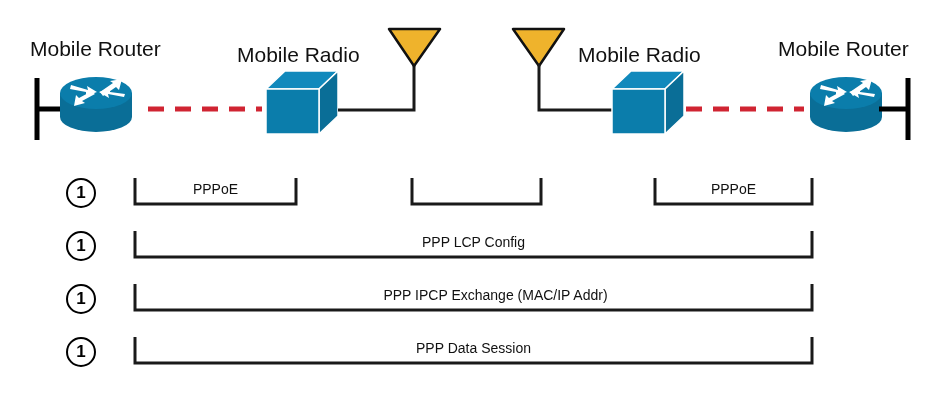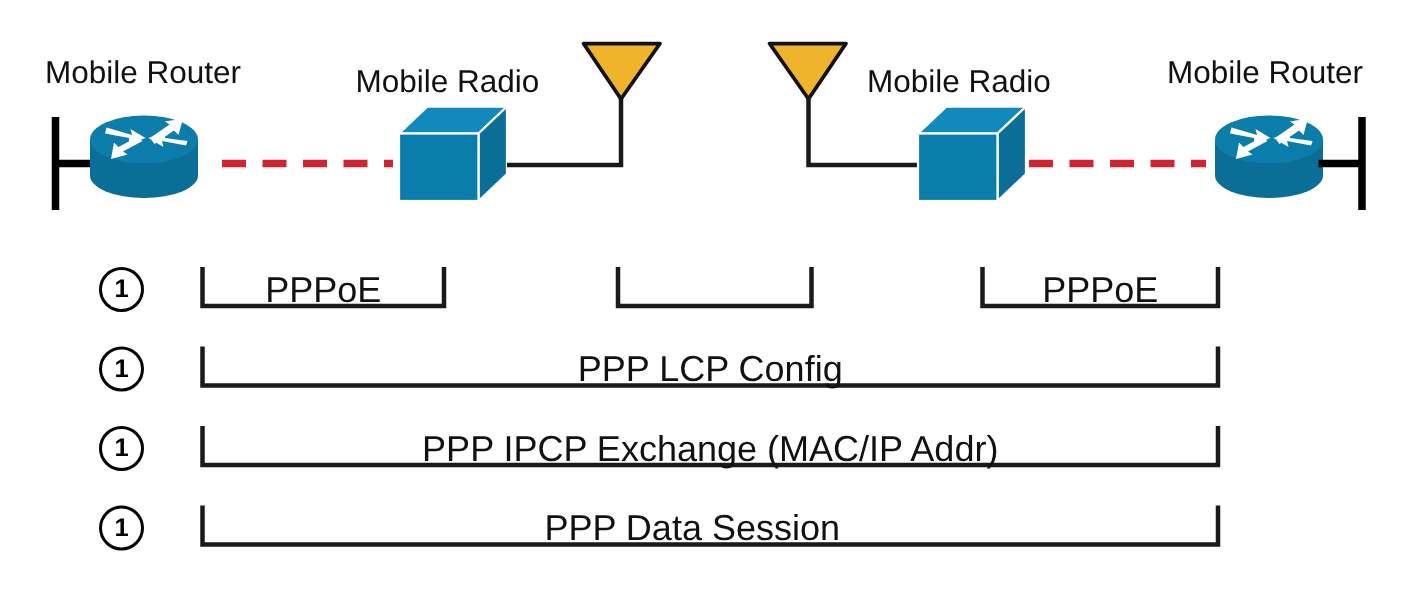--- a/index.html
+++ b/index.html
@@ -51,21 +51,21 @@
     align-items: center;
     justify-content: center;
     font-size: 17px;
     font-weight: bold;
     font-family: "Liberation Sans", sans-serif;
     color: #000000;
     background: #ffffff;
   }
   .span-label {
     position: absolute;
-    font-size: 24px;
+    font-size: 14px;
     line-height: 1;
     color: #111111;
     white-space: nowrap;
     text-align: center;
     font-family: "Liberation Sans", sans-serif;
   }
 </style>
 </head>
 <body>
 
@@ -183,22 +183,22 @@
 
   <div class="seq-row" style="top:231px;">
     <div class="step-circle" style="top:0px;">1</div>
 
     <div class="span-label" style="left:135px; top:4px; width:677px;">PPP LCP Config</div>
   </div>
 
   <div class="seq-row" style="top:284px;">
     <div class="step-circle" style="top:0px;">1</div>
 
-    <div class="span-label" style="left:135px; top:4px; width:677px;">PPP IPCP Exchange (MAC/IP Addr)</div>
+    <div class="span-label" style="left:135px; top:4px; width:677px;padding-left:22px;">PPP IPCP Exchange (MAC/IP Addr)</div>
   </div>
 
   <div class="seq-row" style="top:337px;">
     <div class="step-circle" style="top:0px;">1</div>
 
-    <div class="span-label" style="left:123px; top:4px; width:677px;">PPP Data Session</div>
+    <div class="span-label" style="left:135px; top:4px; width:677px;">PPP Data Session</div>
   </div>
 
 </div>
 
 </body></html>

